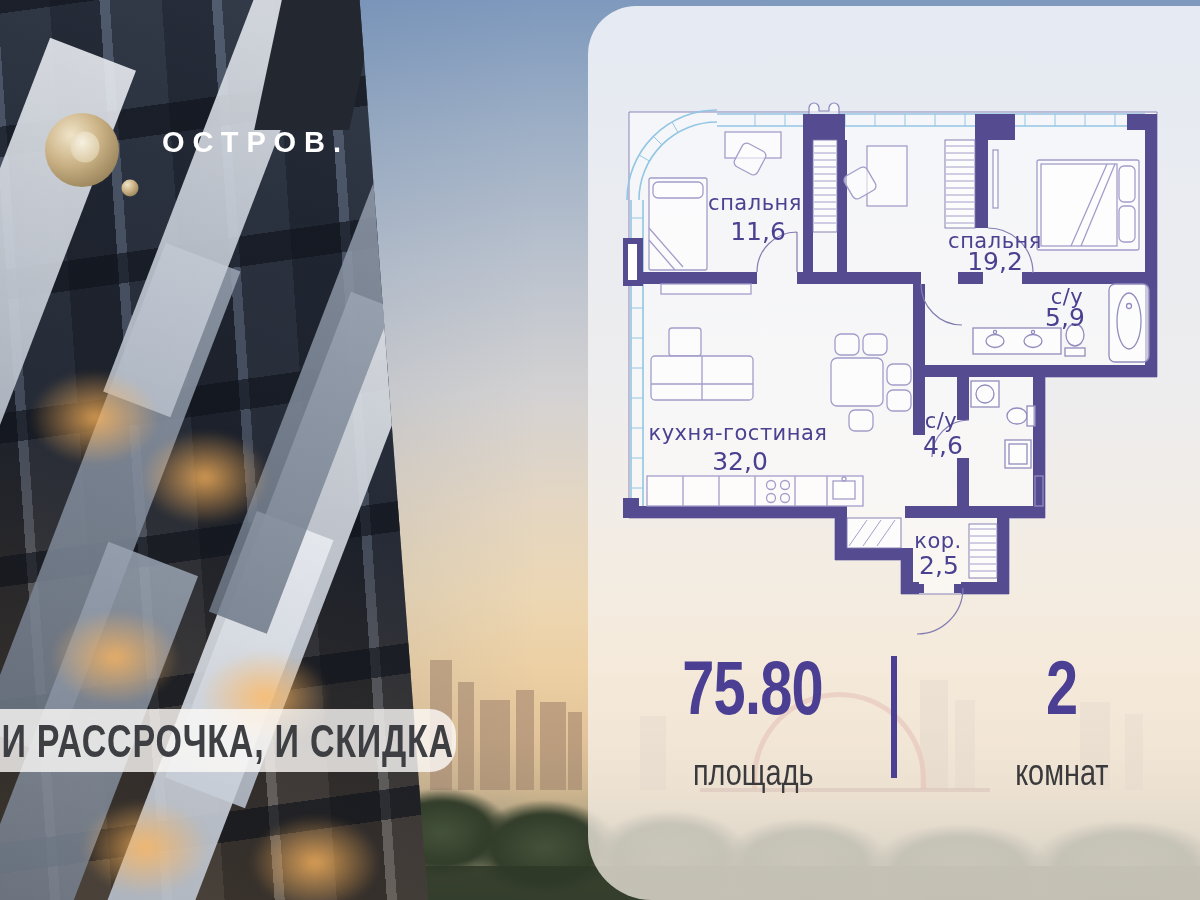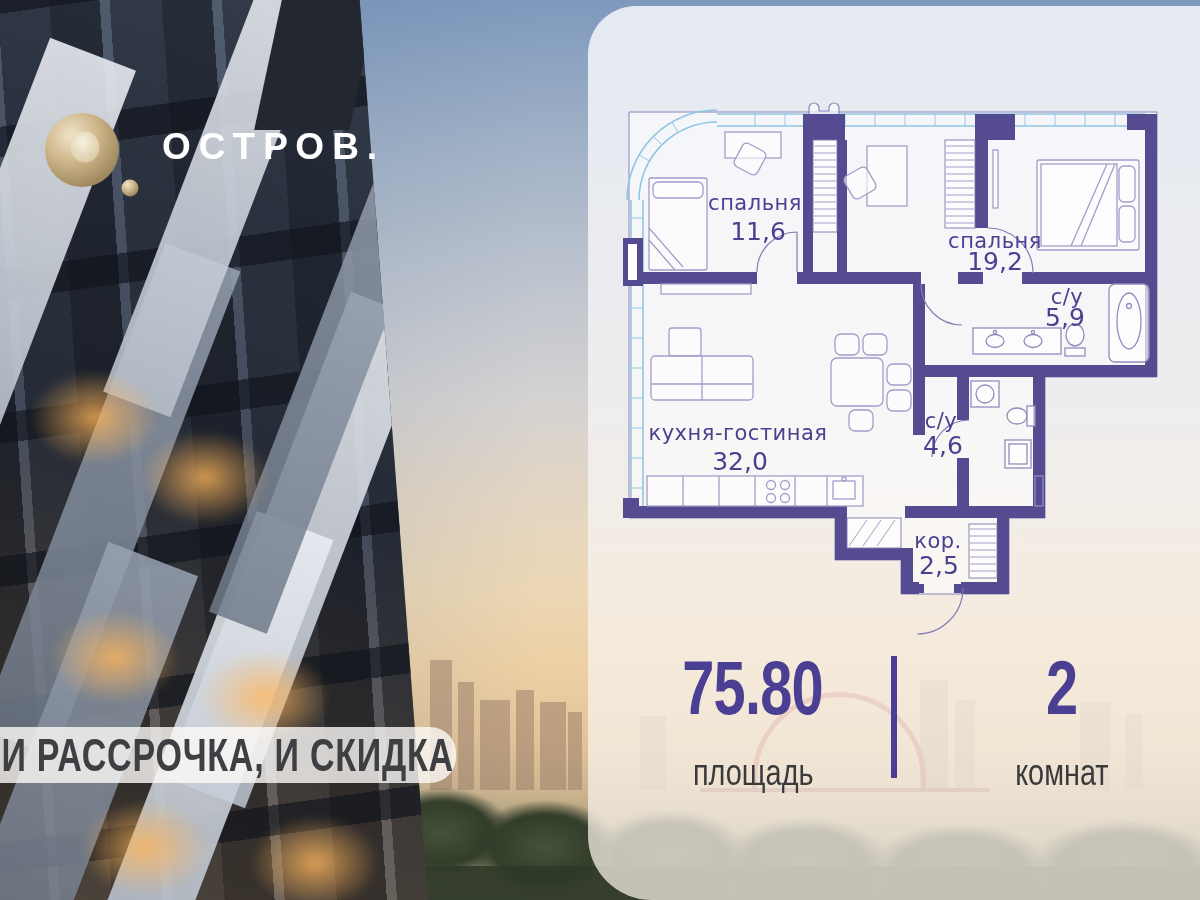--- a/index.html
+++ b/index.html
@@ -31,23 +31,23 @@
     background:radial-gradient(closest-side,rgba(255,182,92,.8),rgba(255,182,92,0));filter:blur(3px);}
   .roofpiece{position:absolute;left:268px;top:0;width:95px;height:130px;background:#232830;transform:skewX(-12deg);}
   
   .card{position:absolute;left:588px;top:6px;right:0;bottom:0;
     border-radius:48px 0 0 64px;
     background:linear-gradient(180deg,rgba(243,245,250,.88) 0%,rgba(243,242,243,.84) 45%,
       rgba(247,241,233,.78) 75%,rgba(246,238,228,.74) 100%);}
   
   .logo{position:absolute;left:44px;top:104px;width:420px;height:100px;}
   .logo-text{position:absolute;left:118px;top:22px;color:#fff;font-weight:700;
-    font-size:37px;letter-spacing:8px;}
-  
-  .banner{position:absolute;left:0;top:727px;width:456px;height:56px;
+    font-size:29px;letter-spacing:8px;}
+  
+  .banner{position:absolute;left:0;top:709px;width:456px;height:63px;
     background:rgba(252,250,247,.8);border-radius:0 26px 26px 0;
     display:flex;align-items:center;justify-content:center;}
   .banner span{display:inline-block;transform:scaleX(.74);white-space:nowrap;
     font-size:46px;font-weight:700;color:#3e3f43;letter-spacing:1px;}
   
   .plan{position:absolute;left:605px;top:88px;width:560px;height:552px;}
   .plan text{font-family:"DejaVu Sans","Liberation Sans",sans-serif;fill:#4a4190;}
   .rname{font-size:21px;letter-spacing:.5px;}
   .rarea{font-size:25px;}
   

